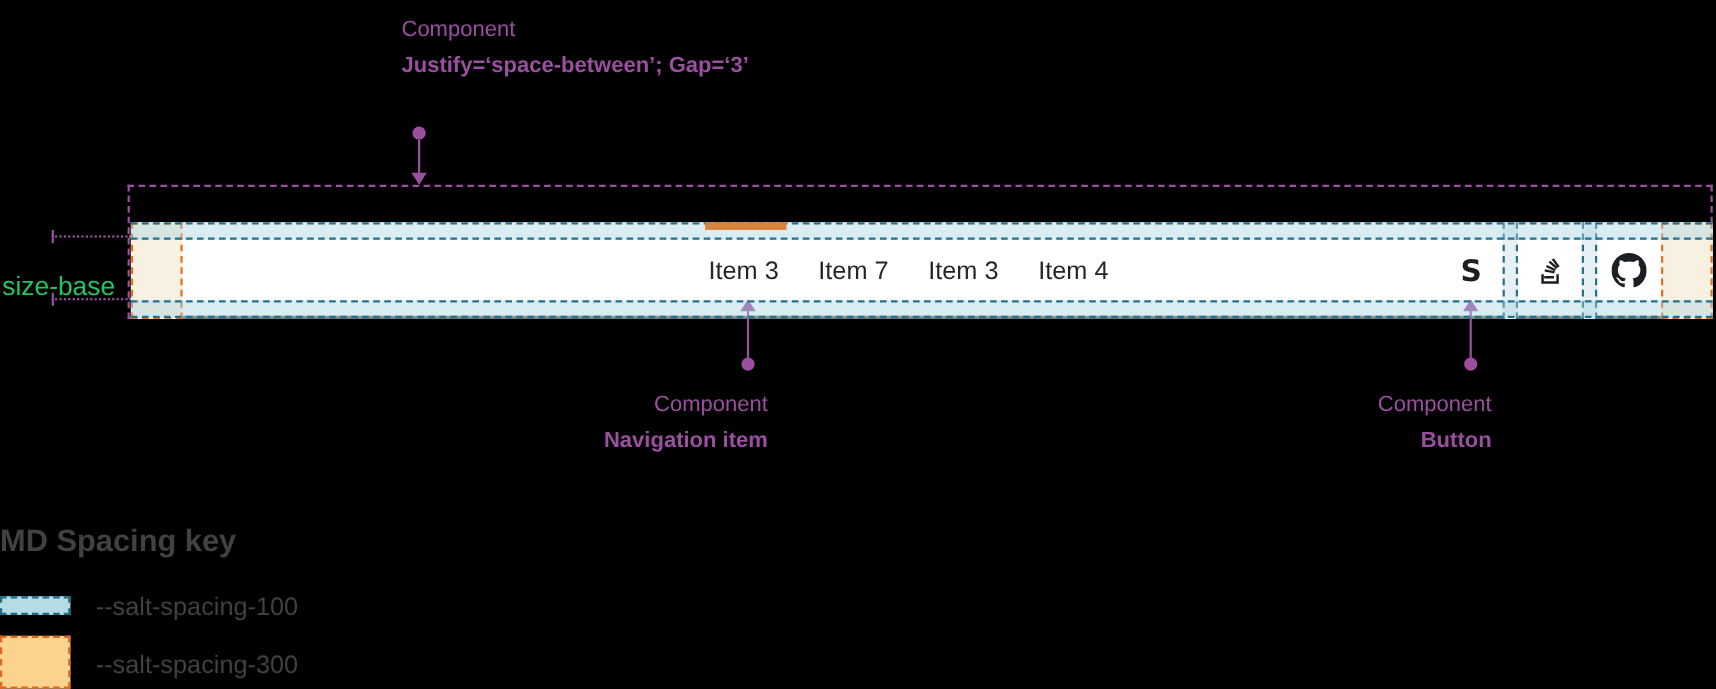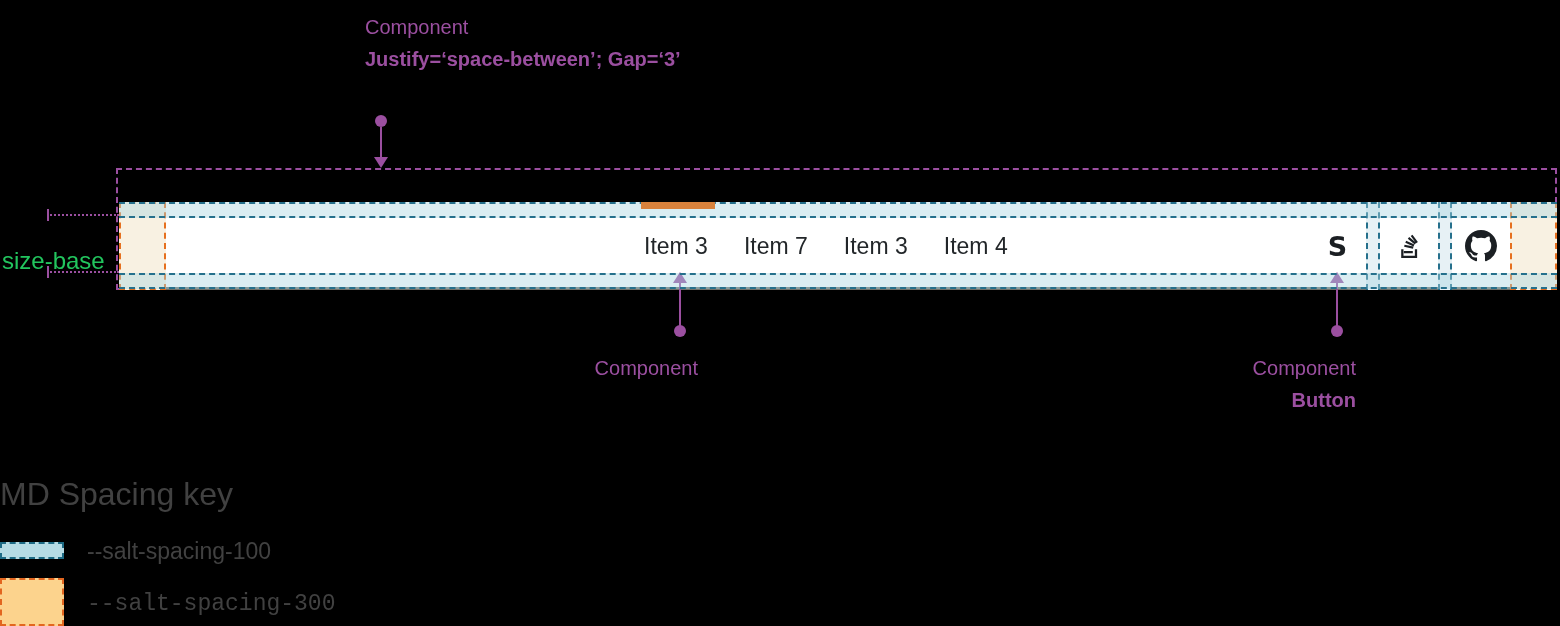--- a/index.html
+++ b/index.html
@@ -54,21 +54,21 @@
     align-items:center; gap:9px; z-index:3; }
   .logo-text { font-size:27px; font-weight:bold; color:#49545f;
     letter-spacing:0.5px; }
   .nav-items { left:525px; top:16px; height:56px; display:flex; gap:36px;
     align-items:center; font-size:23px; color:#222629; z-index:3; }
   .nav-btn { top:16px; height:56px; width:58px; display:flex;
     align-items:center; justify-content:center; z-index:3; color:#1b1f23; }
   .s-glyph { font-size:27px; font-weight:bold; font-family:"DejaVu Sans",sans-serif; }
 
   
-  .key-title { left:0; top:476px; font-size:32px; font-weight:normal; color:#414141; }
+  .key-title { left:0; top:476px; font-size:28px; font-weight:bold; color:#414141; }
   .key-label { left:87px; font-size:23px; color:#414141; }
   .swatch { left:0; }
   .swatch-100 { top:542px; width:64px; height:17px; background:#b5dbe4;
     border:2px dashed #1d6b85; }
   .swatch-300 { top:578px; width:64px; height:48px; background:#fcd38d;
     border:2px dashed #e2661f; }
 </style>
 </head>
 <body>
 
@@ -124,27 +124,28 @@
       </svg>
     </span>
   </div>
 </div>
 
 <div class="abs arrow-up" style="left:673px; top:272px;"></div>
 <div class="abs vline" style="left:679px; top:282px; height:44px;"></div>
 <div class="abs dot" style="left:674px; top:325px;"></div>
 <div class="abs anno anno-right anno-navitem">
   <div>Component</div>
+  <div class="b">Navigation item</div>
 </div>
 
 <div class="abs arrow-up" style="left:1330px; top:272px;"></div>
 <div class="abs vline" style="left:1336px; top:282px; height:44px;"></div>
 <div class="abs dot" style="left:1331px; top:325px;"></div>
 <div class="abs anno anno-right anno-button">
   <div>Component</div>
   <div class="b">Button</div>
 </div>
 
 <div class="abs key-title">MD Spacing key</div>
 <div class="abs swatch swatch-100"></div>
 <div class="abs key-label" style="top:538px;">--salt-spacing-100</div>
 <div class="abs swatch swatch-300"></div>
-<div class="abs key-label" style="top:591px;font-family:Liberation Mono, monospace;">--salt-spacing-300</div>
+<div class="abs key-label" style="top:591px;">--salt-spacing-300</div>
 
 </body></html>

